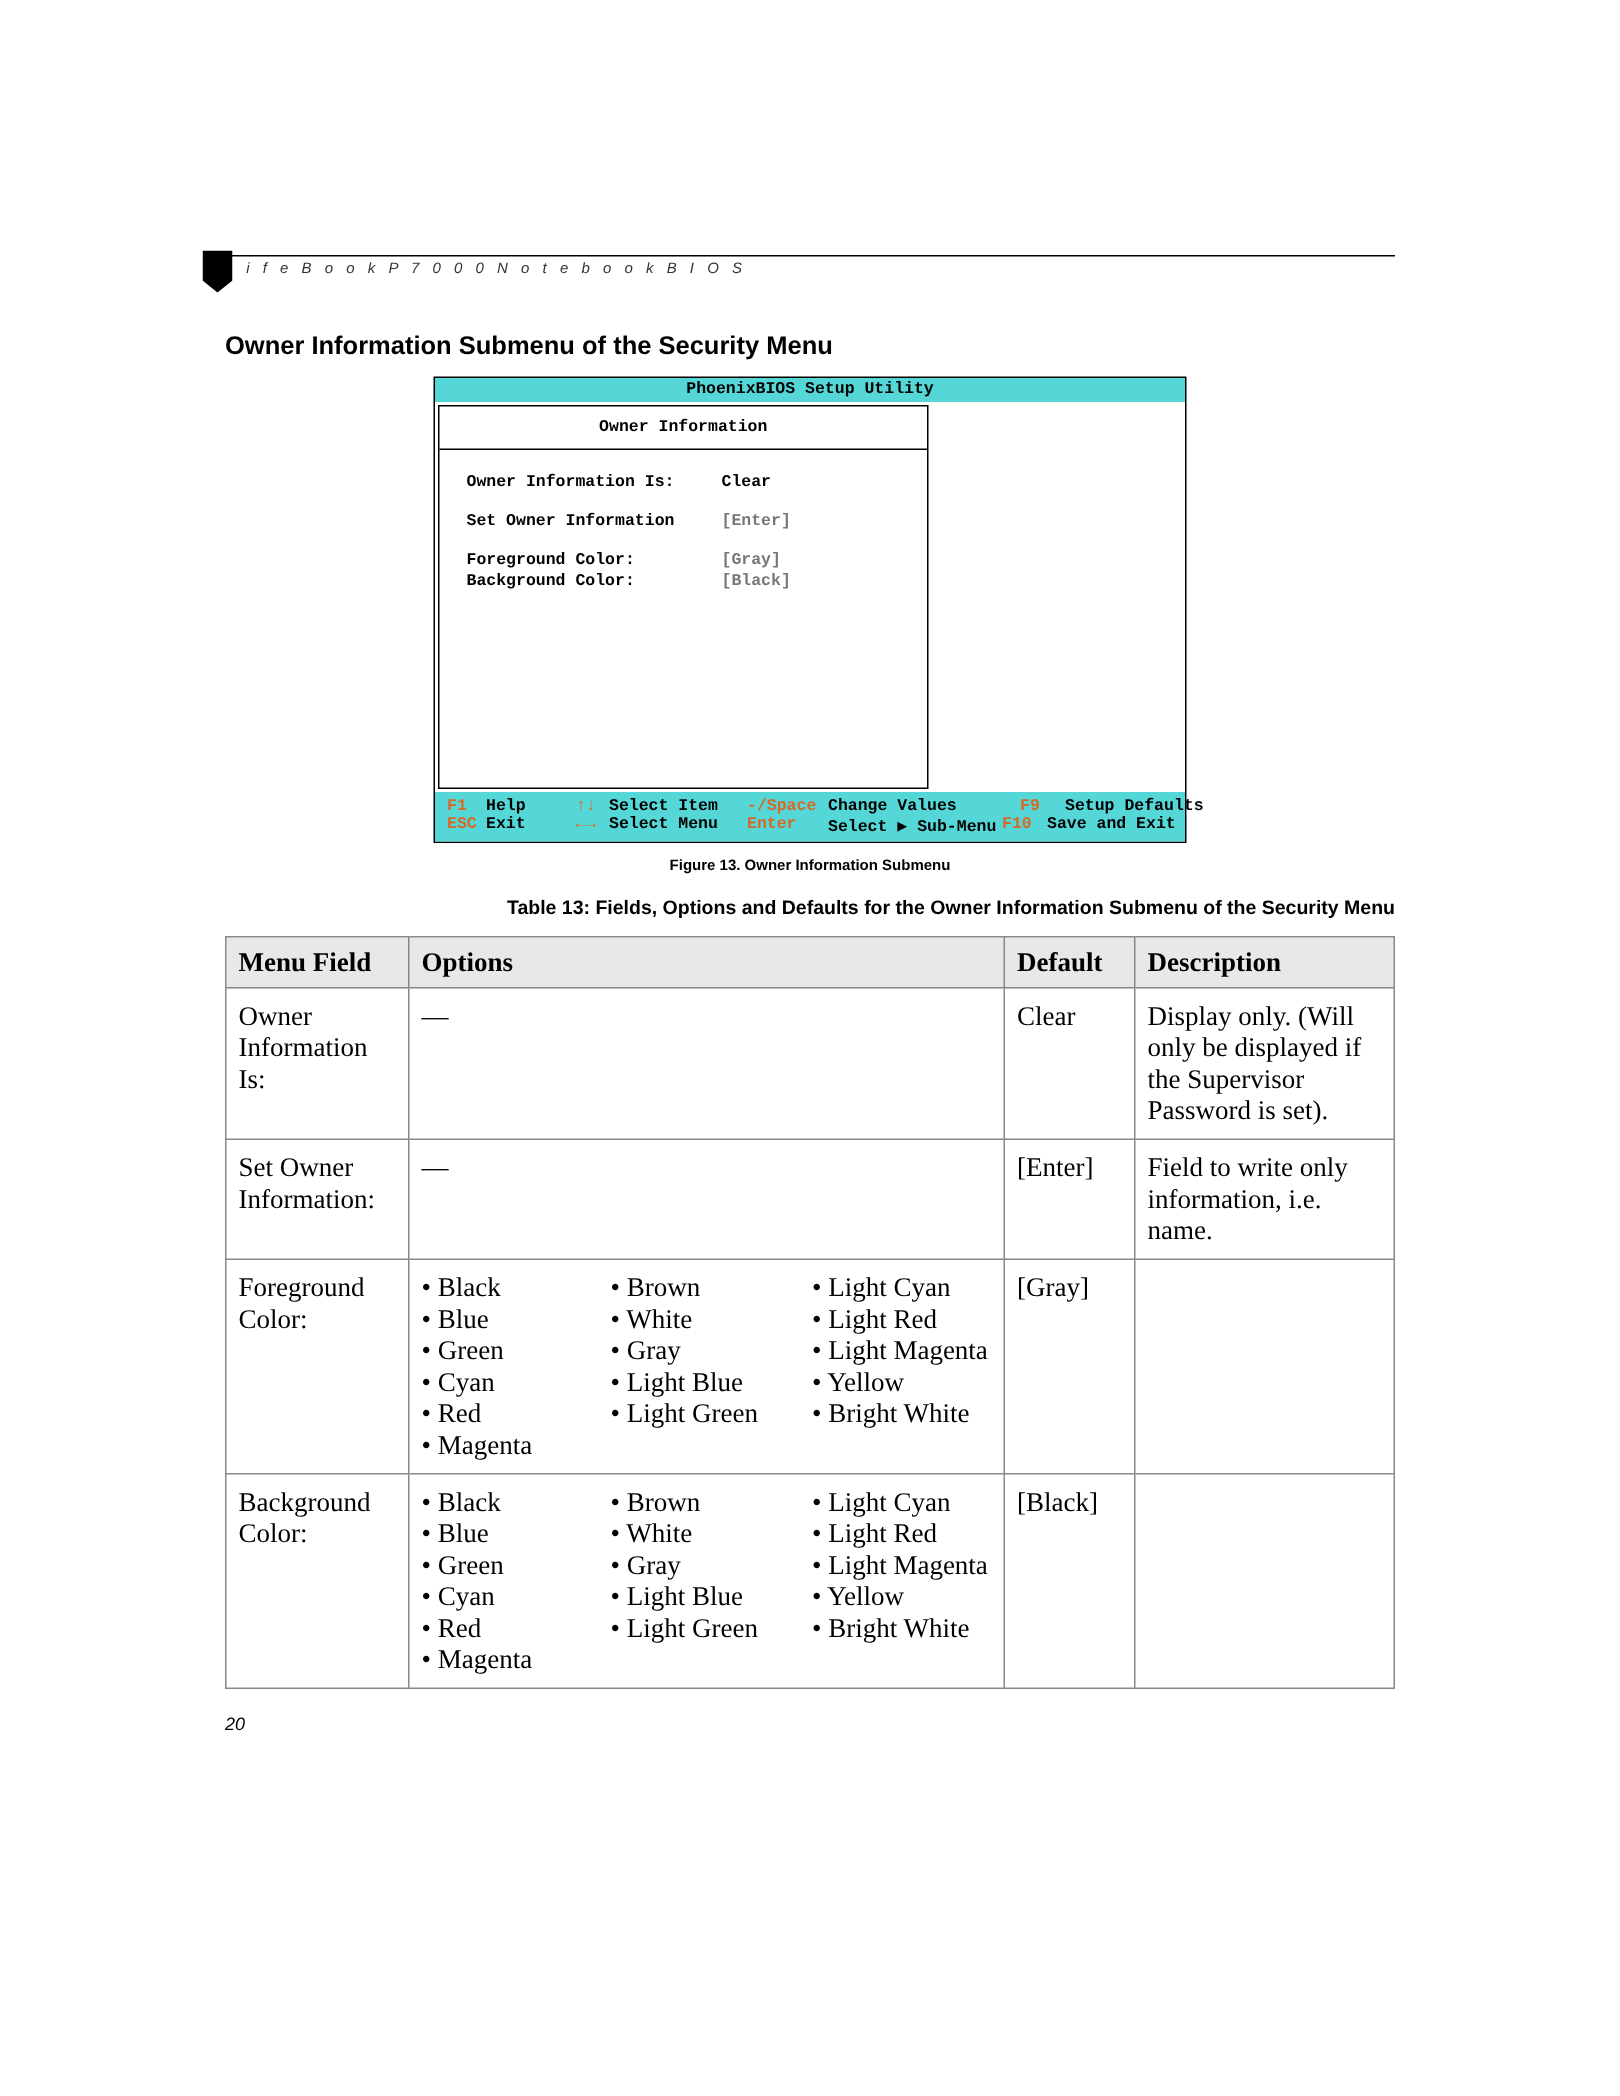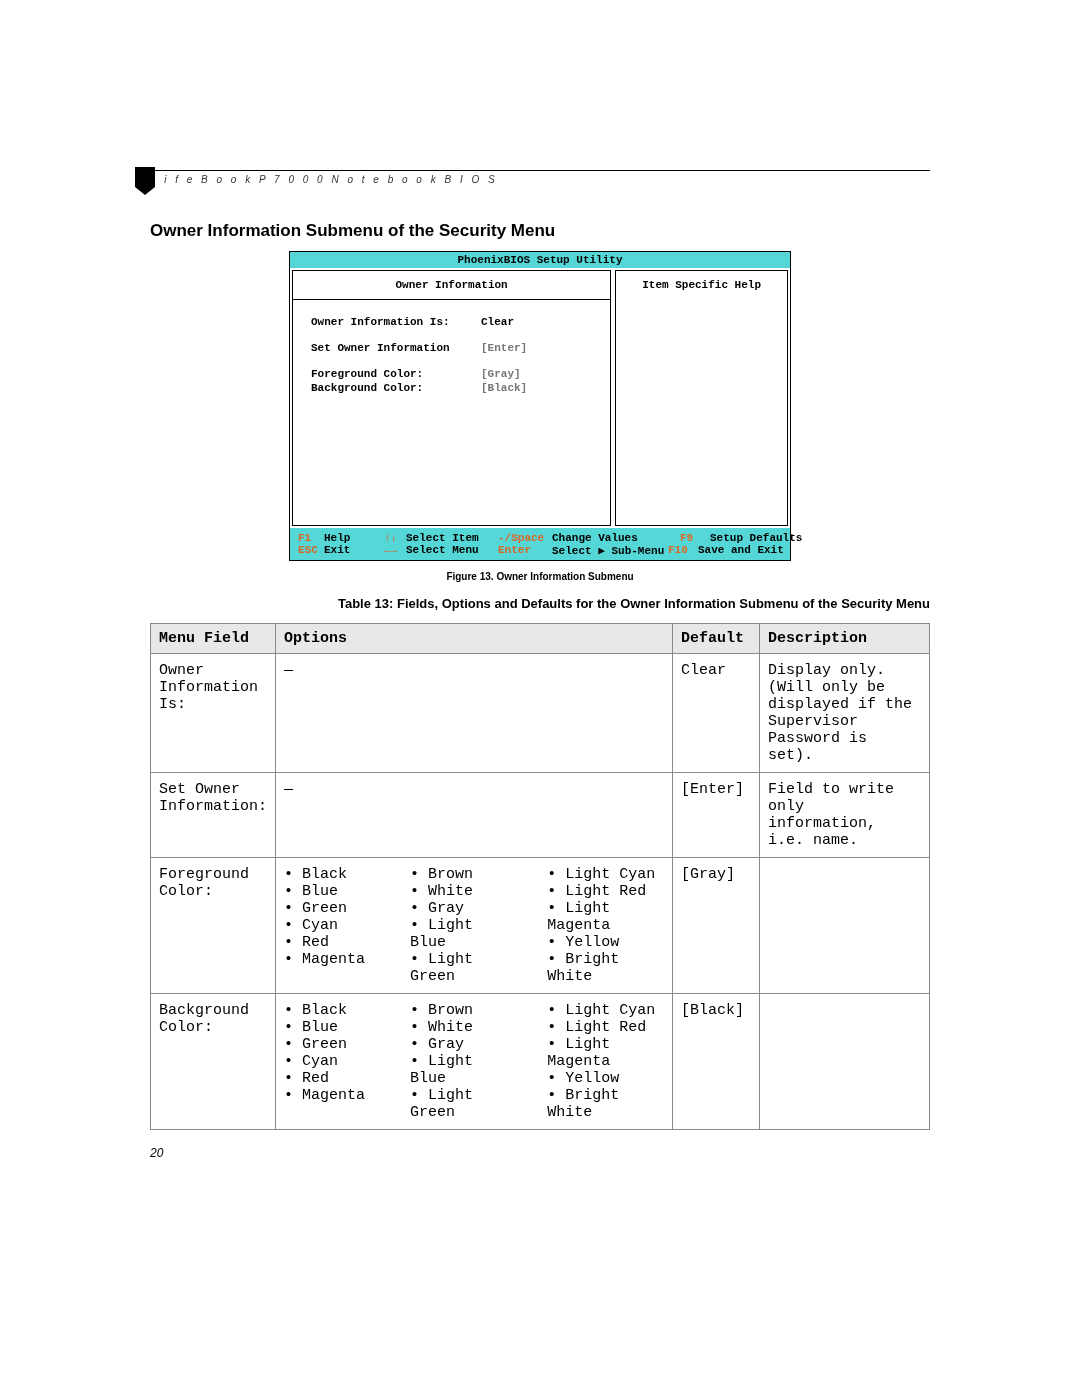--- a/index.html
+++ b/index.html
@@ -119,22 +119,22 @@
 .table-title {
   font-family: Liberation Sans, sans-serif;
   font-weight: bold;
   font-size: 13px;
   text-align: right;
   margin-bottom: 12px;
 }
 table.defs {
   width: 100%;
   border-collapse: collapse;
-  font-family: Liberation Mono, monospace;
-  font-size: 15px;
+  font-family: Liberation Serif, serif;
+  font-size: 18px;
 }
 table.defs th {
   background: #e8e8e8;
   text-align: left;
   font-weight: bold;
   padding: 6px 8px;
   border: 1px solid #888;
 }
 table.defs td {
   padding: 8px;
@@ -181,23 +181,20 @@
           </div>
           <div class="bios-row">
             <span class="bl">Foreground Color:</span>
             <span class="bv">[Gray]</span>
           </div>
           <div class="bios-row">
             <span class="bl">Background Color:</span>
             <span class="bv">[Black]</span>
           </div>
         </div>
-      </div>
-      <div class="bios-right">
-        <div class="bios-right-title">Item Specific Help</div>
       </div>
     </div>
     <div class="bios-footer">
       <div class="bf-row">
         <span class="bf-cell orange" style="width:26px">F1</span>
         <span class="bf-cell" style="width:60px">Help</span>
         <span class="bf-cell orange" style="width:22px">↑↓</span>
         <span class="bf-cell" style="width:92px">Select Item</span>
         <span class="bf-cell orange" style="width:54px">-/Space</span>
         <span class="bf-cell" style="width:128px">Change Values</span>

